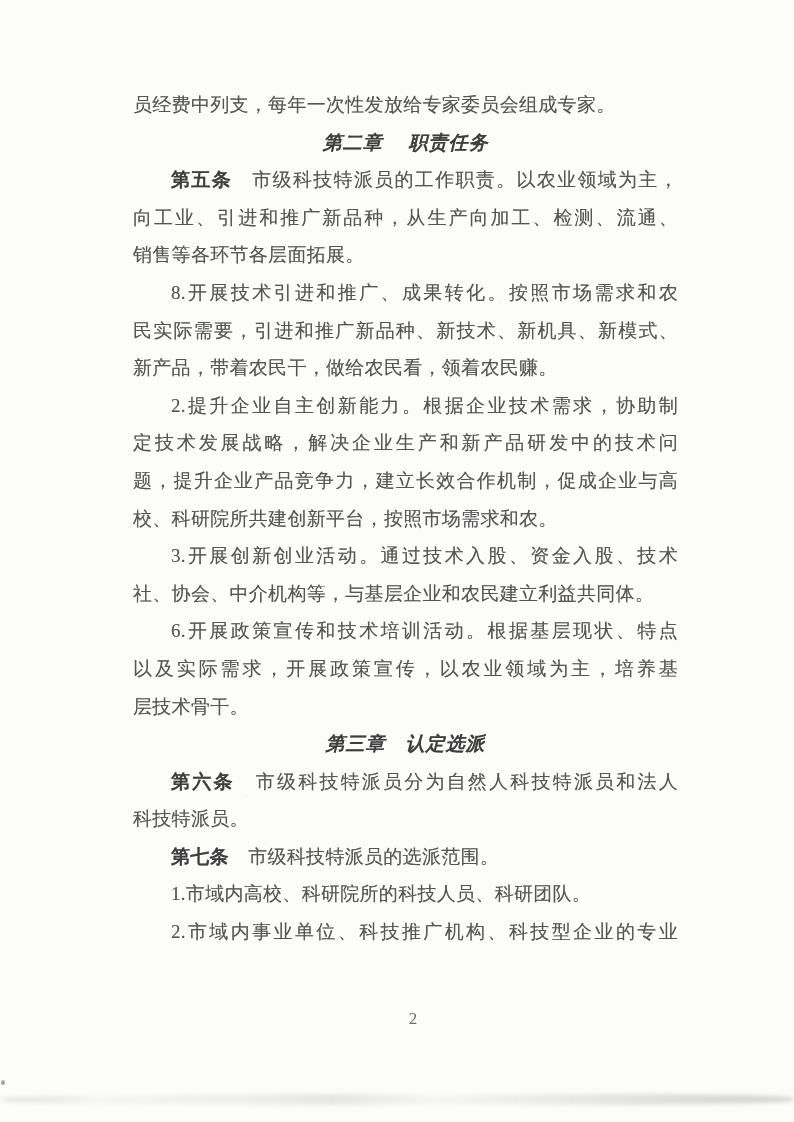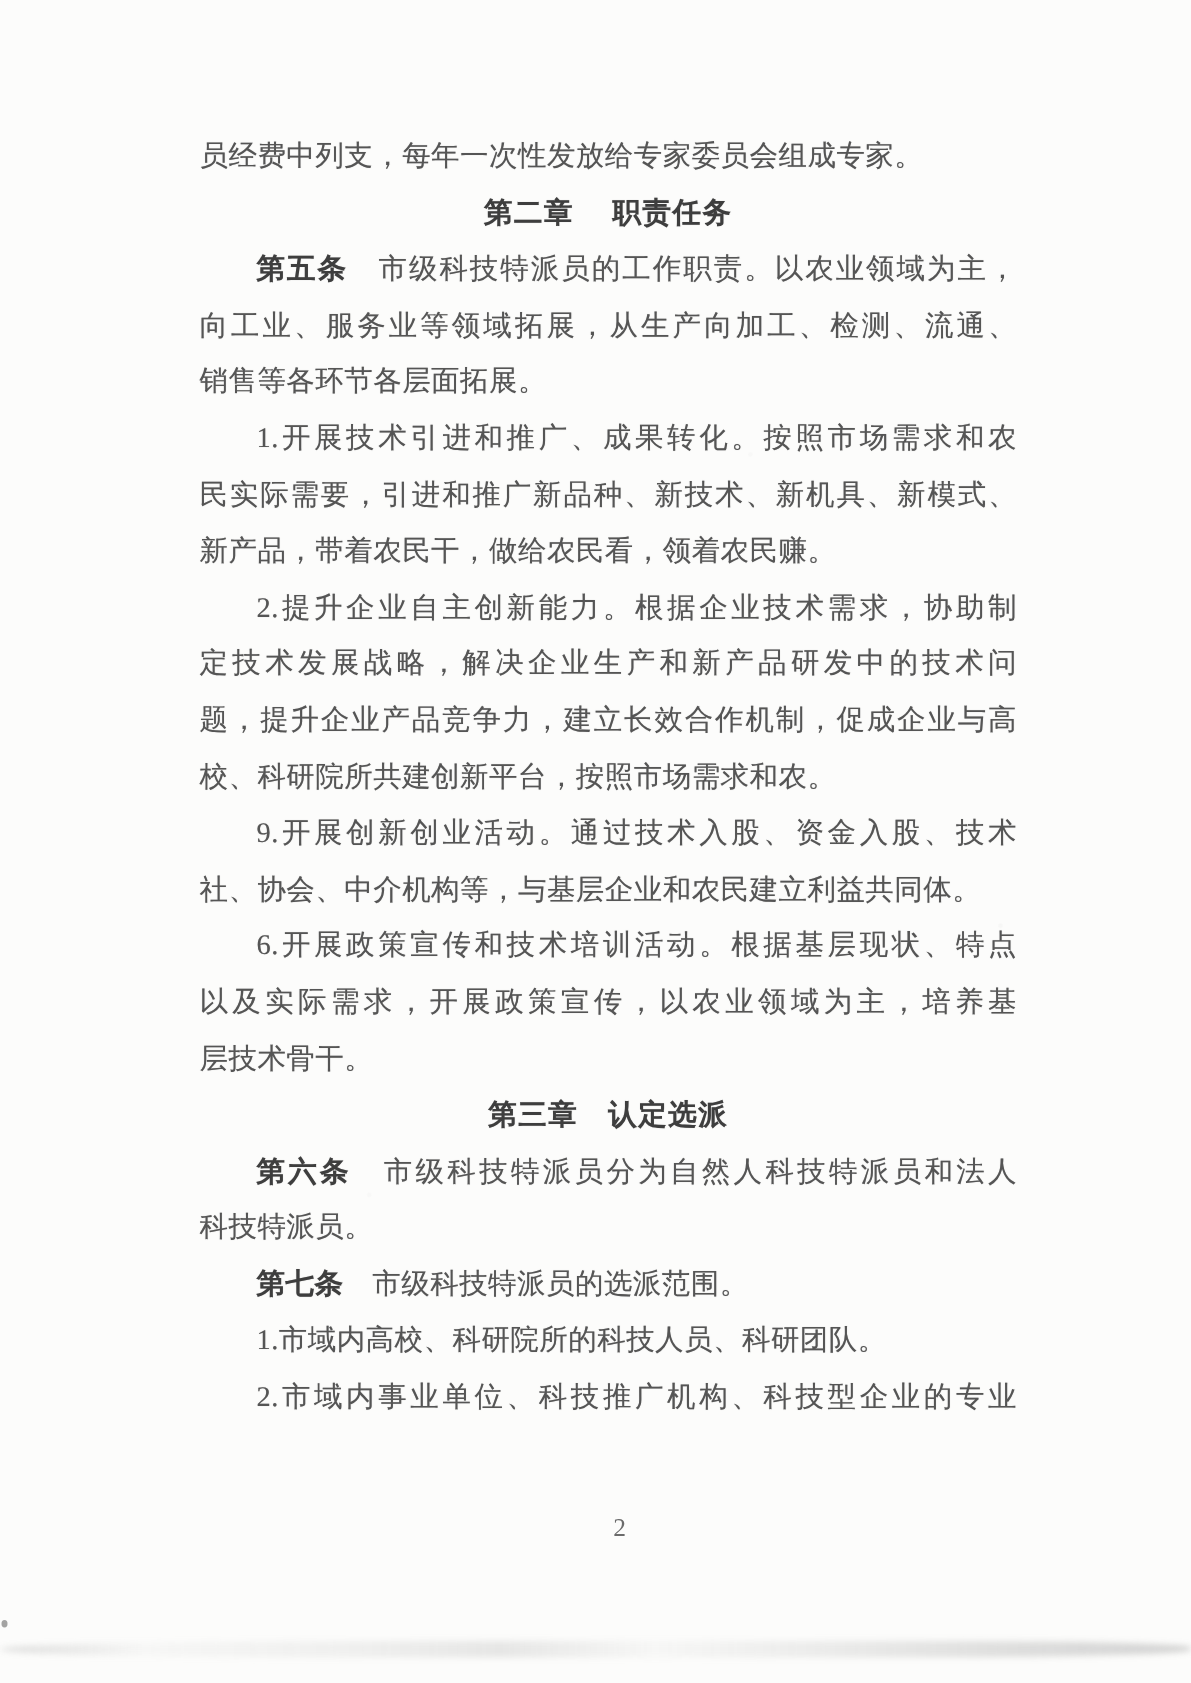--- a/index.html
+++ b/index.html
@@ -53,20 +53,21 @@
     text-align-last: justify;
     text-justify: inter-character;
   }
   .line.indent { text-indent: 2em; }
   .line.heading {
     text-align: center;
     text-align-last: center;
     font-weight: 700;
     color: var(--ink_bold);
     letter-spacing: 1px;
+    font-style: italic;
   }
   .bold-run {
     font-weight: 700;
     color: var(--ink_bold);
     margin-top: 27px;
   }
   .page-number {
     position: absolute;
     top: 1006px;
     left: 0;
@@ -111,30 +112,30 @@
   }
 </style>
 </head>
 <body>
 
 <div class="sheet">
   <div class="text-column">
       <div class="line">员经费中列支，每年一次性发放给专家委员会组成专家。</div>
       <div class="line heading">第二章　 职责任务</div>
       <div class="line fill indent"><span class="bold-run">第五条</span>　市级科技特派员的工作职责。以农业领域为主，</div>
-      <div class="line fill">向工业、服务业等领域拓展，从生产向加工、检测、流通、</div>
+      <div class="line fill">向工业、引进和推广新品种，从生产向加工、检测、流通、</div>
       <div class="line">销售等各环节各层面拓展。</div>
-      <div class="line fill indent">1.开展技术引进和推广、成果转化。按照市场需求和农</div>
+      <div class="line fill indent">8.开展技术引进和推广、成果转化。按照市场需求和农</div>
       <div class="line fill">民实际需要，引进和推广新品种、新技术、新机具、新模式、</div>
       <div class="line">新产品，带着农民干，做给农民看，领着农民赚。</div>
       <div class="line fill indent">2.提升企业自主创新能力。根据企业技术需求，协助制</div>
       <div class="line fill">定技术发展战略，解决企业生产和新产品研发中的技术问</div>
       <div class="line fill">题，提升企业产品竞争力，建立长效合作机制，促成企业与高</div>
       <div class="line">校、科研院所共建创新平台，按照市场需求和农。</div>
-      <div class="line fill indent">9.开展创新创业活动。通过技术入股、资金入股、技术</div>
+      <div class="line fill indent">3.开展创新创业活动。通过技术入股、资金入股、技术</div>
       <div class="line">社、协会、中介机构等，与基层企业和农民建立利益共同体。</div>
       <div class="line fill indent">6.开展政策宣传和技术培训活动。根据基层现状、特点</div>
       <div class="line fill">以及实际需求，开展政策宣传，以农业领域为主，培养基</div>
       <div class="line">层技术骨干。</div>
       <div class="line heading">第三章　认定选派</div>
       <div class="line fill indent"><span class="bold-run">第六条</span>　市级科技特派员分为自然人科技特派员和法人</div>
       <div class="line">科技特派员。</div>
       <div class="line indent"><span class="bold-run">第七条</span>　市级科技特派员的选派范围。</div>
       <div class="line indent">1.市域内高校、科研院所的科技人员、科研团队。</div>
       <div class="line fill indent">2.市域内事业单位、科技推广机构、科技型企业的专业</div>

